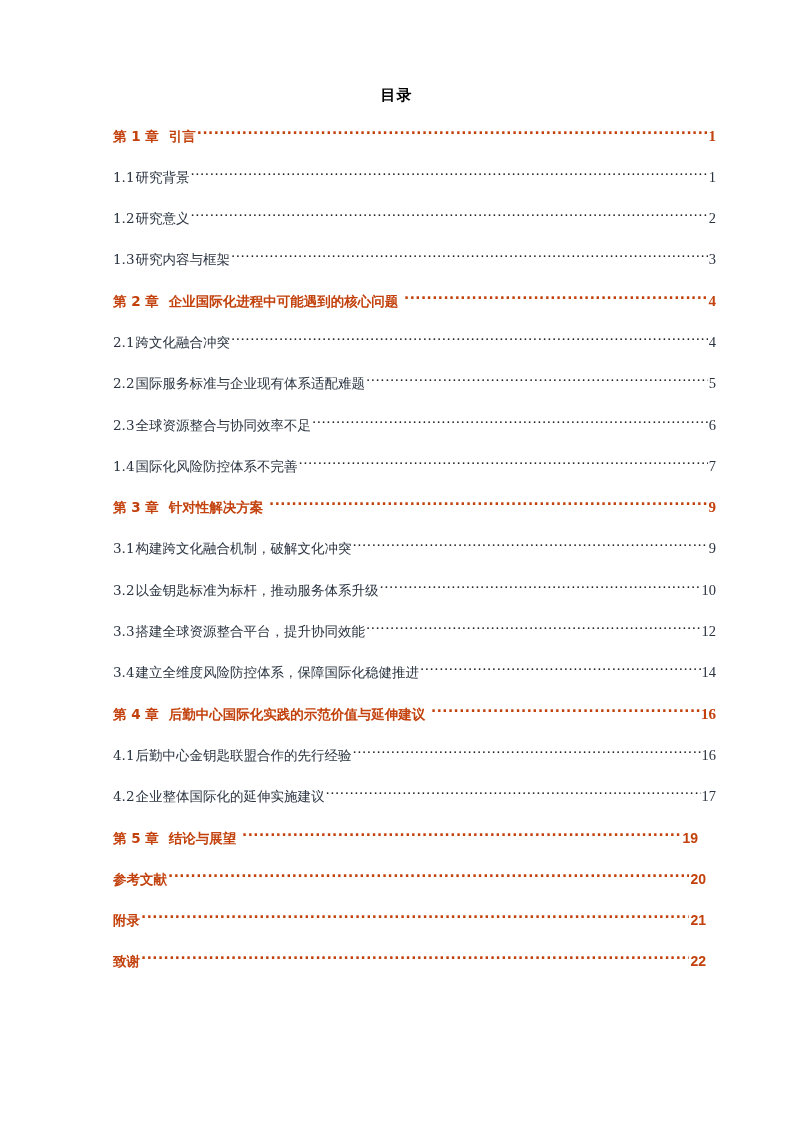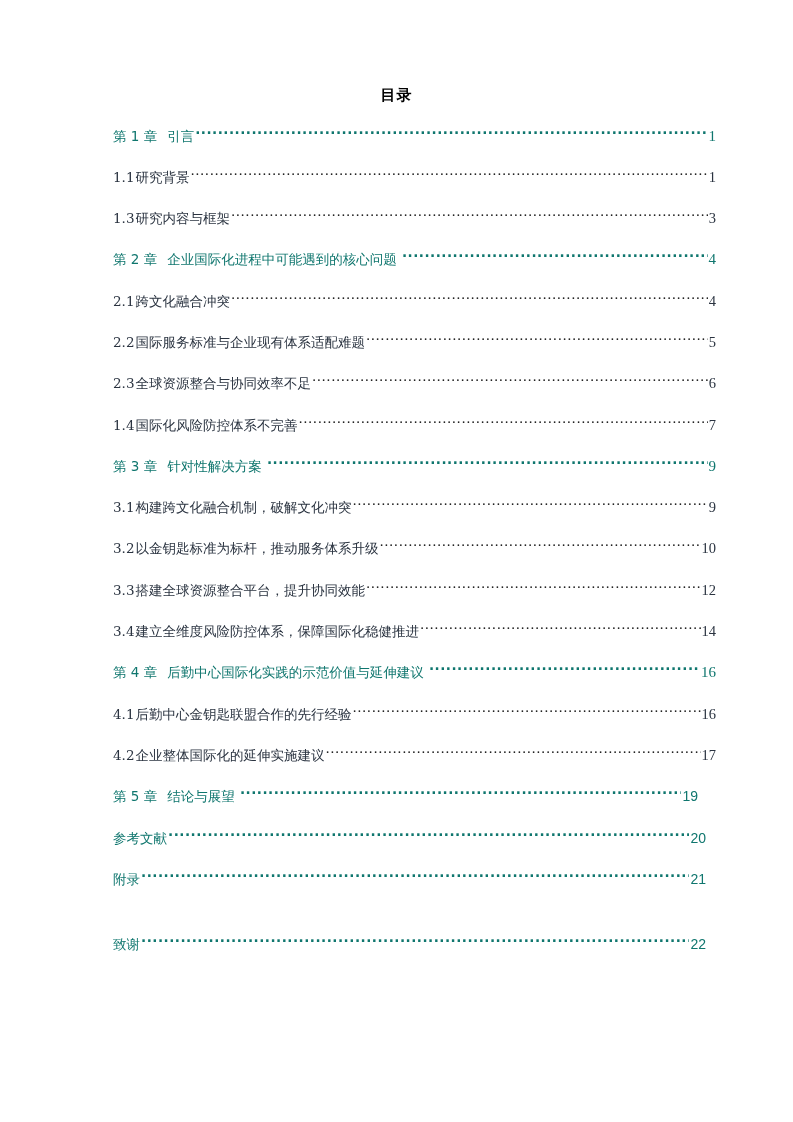--- a/index.html
+++ b/index.html
@@ -62,23 +62,23 @@
       bottom: 0;
       white-space: nowrap;
       letter-spacing: 0.5px;
       font-weight: bold;
     }
     .toc-entry .page-num {
       flex: 0 0 auto;
     }
     .level-1 {
       font-family: "DejaVu Sans", "Liberation Sans", sans-serif;
-      font-weight: normal;
+      font-weight: bold;
       font-size: 13.5px;
-      color: #0f766e;
+      color: #c2410c;
     }
     .level-1 .page-num {
       font-family: "Liberation Serif", "DejaVu Serif", serif;
       font-size: 15px;
     }
     .level-1.tail .page-num {
       font-family: "Liberation Sans", "DejaVu Sans", sans-serif;
       font-size: 14px;
     }
     .level-1 .num {
@@ -120,20 +120,25 @@
       <span class="leader"></span>
       <span class="page-num">1</span>
     </div>
 
     <div class="toc-entry level-2">
       <span class="label"><span class="secnum">1.1</span><span>研究背景</span></span>
       <span class="leader"></span>
       <span class="page-num">1</span>
     </div>
 
+    <div class="toc-entry level-2">
+      <span class="label"><span class="secnum">1.2</span><span>研究意义</span></span>
+      <span class="leader"></span>
+      <span class="page-num">2</span>
+    </div>
 
     <div class="toc-entry level-2">
       <span class="label"><span class="secnum">1.3</span><span>研究内容与框架</span></span>
       <span class="leader"></span>
       <span class="page-num">3</span>
     </div>
 
     <div class="toc-entry level-1">
       <span class="label"><span class="num">第 2 章</span><span class="sep"></span><span>企业国际化进程中可能遇到的核心问题</span>&nbsp;</span>
       <span class="leader"></span>
@@ -223,20 +228,20 @@
       <span class="leader"></span>
       <span class="page-num">20</span>
     </div>
 
     <div class="toc-entry level-1 tail" style="width:593px;justify-content:space-between;">
       <span class="label"><span>附录</span></span>
       <span class="leader"></span>
       <span class="page-num">21</span>
     </div>
 
-    <div class="toc-entry level-1 tail" style="width:593px;margin-top:24px;">
+    <div class="toc-entry level-1 tail" style="width:593px;">
       <span class="label"><span>致谢</span></span>
       <span class="leader"></span>
       <span class="page-num">22</span>
     </div>
 
   </div>
 </div>
 
 </body></html>

